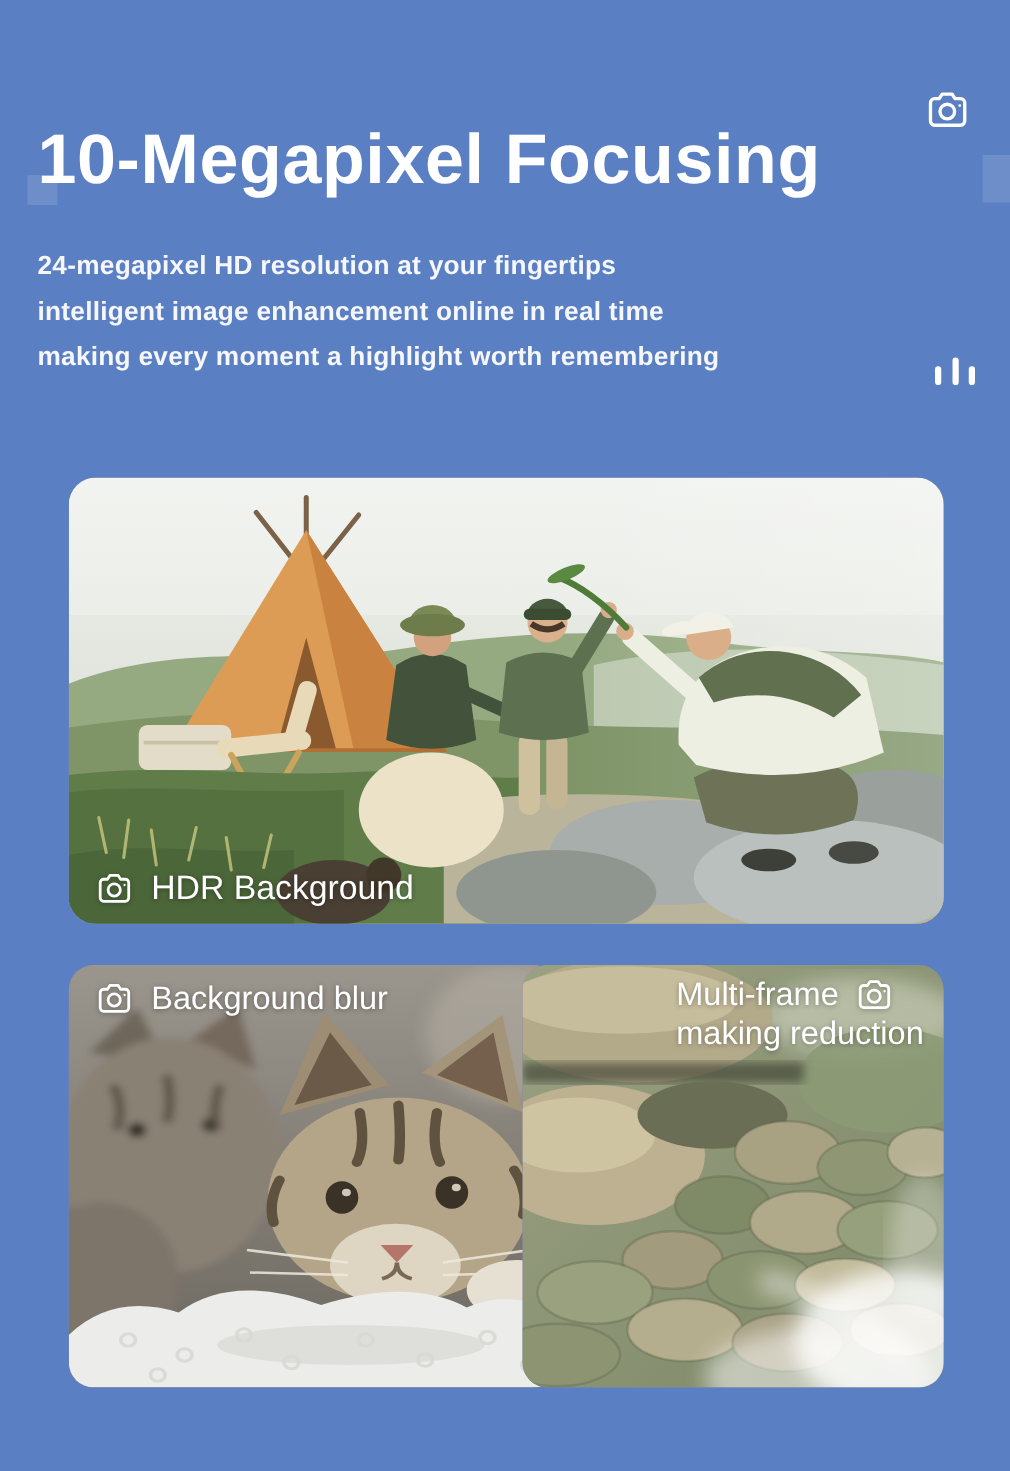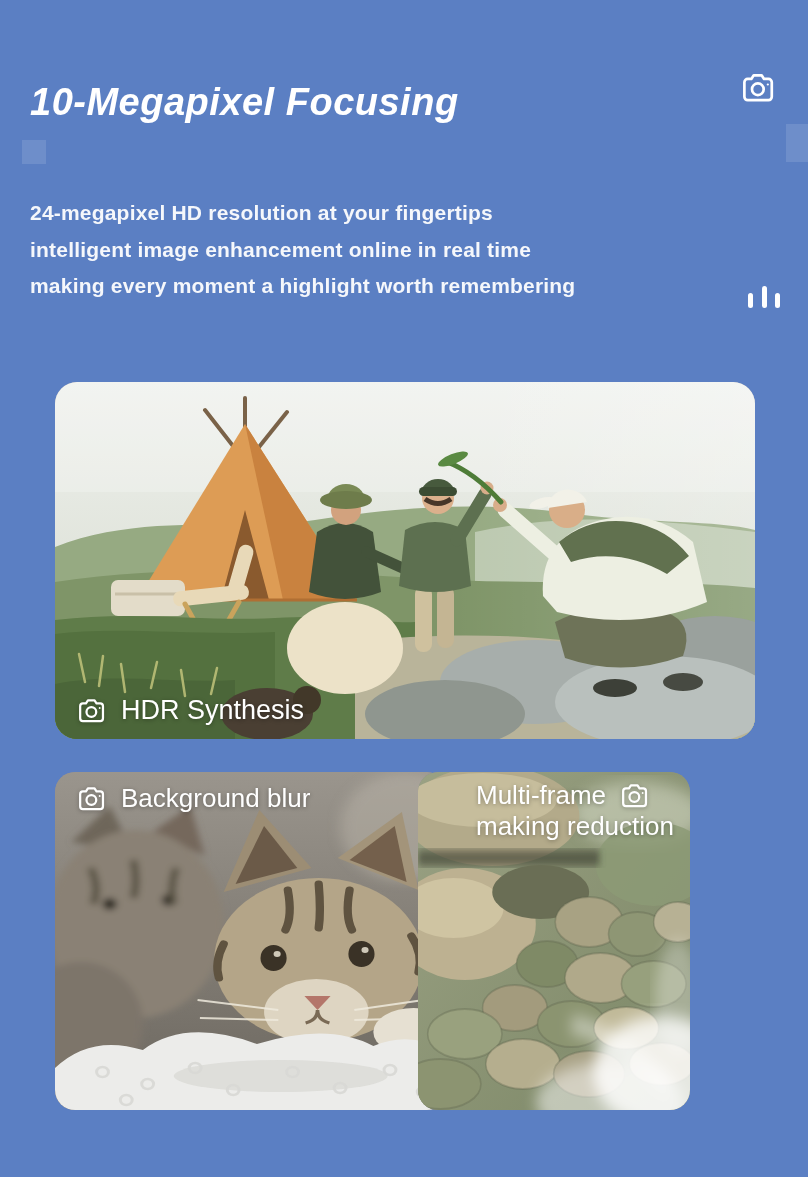--- a/index.html
+++ b/index.html
@@ -8,44 +8,43 @@
     background:#5b7fc3;
     font-family:"Liberation Sans","DejaVu Sans",sans-serif;
     -webkit-font-smoothing:antialiased;
   }
   .deco{position:absolute;background:rgba(255,255,255,.12);}
   .deco.d1{left:22px;top:140px;width:24px;height:24px;}
   .deco.d2{left:786px;top:124px;width:22px;height:38px;}
 
   .page-title{
     position:absolute;left:30px;top:56px;
-    font-size:38px;font-weight:700;color:#ffffff;letter-spacing:.5px;
+    font-size:56px;font-weight:700;color:#ffffff;letter-spacing:.5px;
     white-space:nowrap;
-    font-style:italic;
   }
   .header-cam{position:absolute;right:31px;top:70px;width:38px;height:35px;color:#fff;}
 
   .intro{
     position:absolute;left:30px;top:195px;
     font-size:21px;font-weight:700;color:#f5f7fb;line-height:36.5px;
     letter-spacing:.2px;
   }
   .eq{
     position:absolute;left:748px;top:286px;width:32px;height:22px;
     display:flex;align-items:flex-end;justify-content:space-between;
   }
   .eq i{display:block;width:5px;border-radius:3px;background:#fff;}
   .eq i.s{height:15px;}
   .eq i.t{height:22px;}
 
   .card{position:absolute;overflow:hidden;background:#889;}
   .card svg.scene{position:absolute;inset:0;width:100%;height:100%;display:block;}
   .card-main{left:55px;top:382px;width:700px;height:357px;border-radius:22px;}
   .card-blur{left:55px;top:772px;width:392px;height:338px;border-radius:20px;}
-  .card-noise{left:418px;top:772px;width:272px;height:338px;border-radius:20px;}
+  .card-noise{left:418px;top:772px;width:337px;height:338px;border-radius:20px;}
 
   .photo-label{
     position:absolute;display:flex;align-items:center;gap:13px;
     color:#fff;text-shadow:0 1px 4px rgba(0,0,0,.35);
     font-weight:400;white-space:nowrap;
   }
   .label-hdr{left:20px;bottom:13px;font-size:27px;}
   .label-blur{left:20px;top:11px;font-size:26px;}
   .label-noise{
     position:absolute;right:16px;top:8px;color:#fff;
@@ -180,21 +179,21 @@
     <circle cx="512" cy="128" r="18" fill="#d9ae88"></circle>
     <path d="M493,126 a20,18 0 0 1 39,-6 Z" fill="#f2f1e8"></path>
     <ellipse cx="487" cy="121" rx="13" ry="5" fill="#f2f1e8" transform="rotate(-16 487 121)"></ellipse>
     <path d="M446,120 C428,100 408,86 392,80" stroke="#4e7c38" stroke-width="5" fill="none" stroke-linecap="round"></path>
     <ellipse cx="398" cy="77" rx="16" ry="5" fill="#5a8a42" transform="rotate(-22 398 77)"></ellipse>
   </svg>
   <div class="photo-label label-hdr">
     <svg class="cam-sm">
         <use href="#icon-camera"></use>
       </svg>
-    <span>HDR Synthesis</span>
+    <span>HDR Background</span>
   </div>
 </div>
 
 <div class="card card-blur">
   <svg class="scene" viewBox="0 0 330 338" preserveAspectRatio="none">
     <defs>
       <linearGradient id="kbg" x1="0" y1="0" x2="0" y2="1">
         <stop offset="0" stop-color="#9a958d"></stop>
           <stop offset="1" stop-color="#6b665e"></stop>
       </linearGradient>

